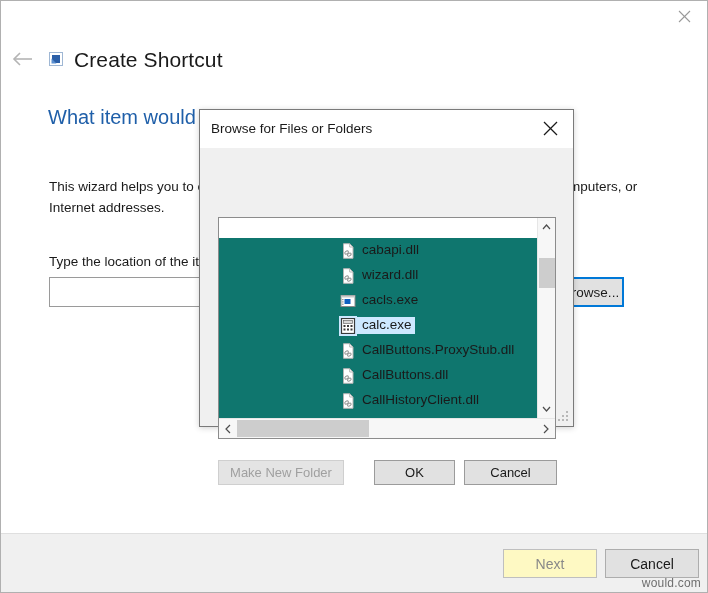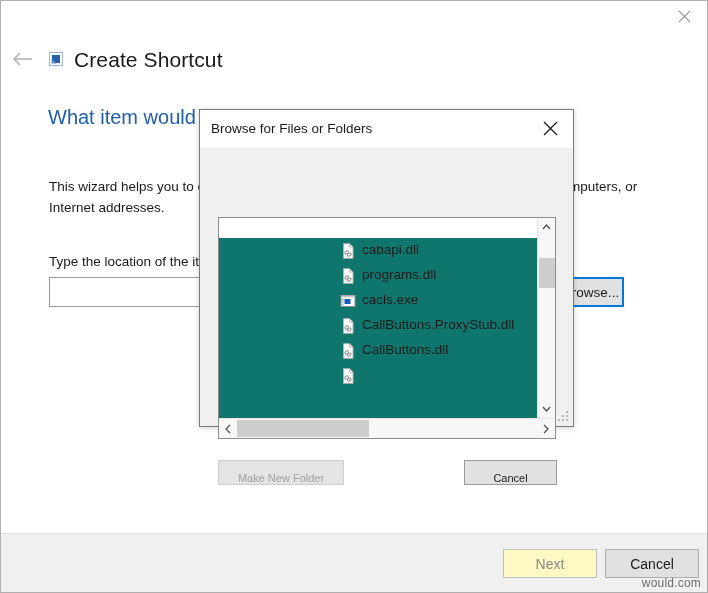--- a/index.html
+++ b/index.html
@@ -302,22 +302,22 @@
     position: absolute;
     left: 18px; top: 1px;
     width: 132px; height: 17px;
     background: #cdcdcd;
   }
 
   .dlg-btn {
     position: absolute;
     height: 25px;
     font-family: "Liberation Sans", sans-serif;
-    font-size: 11px;
-    display: flex; align-items: flex-end; justify-content: center;
+    font-size: 13px;
+    display: flex; align-items: center; justify-content: center;
     box-sizing: border-box;
     cursor: default;
   }
   #make-new-folder-button {
     left: 18px; top: 350px;
     width: 126px;
     background: #e4e4e4;
     border: 1px solid #cfcfcf;
     color: #a0a0a0;
   }
@@ -437,35 +437,50 @@
             <span class="ficon-box">
               <svg width="16" height="16" viewBox="0 0 16 16" aria-hidden="true">
                 <path d="M3.5 0.7 h6.2 L13 4 v11.3 H3.5 Z" fill="#ffffff" stroke="#b4b4b4" stroke-width="1"></path>
                 <path d="M9.7 0.7 V4 H13" fill="none" stroke="#b4b4b4" stroke-width="1"></path>
                 <g stroke="#8f8f8f" stroke-width="1" fill="none">
                   <ellipse cx="6.6" cy="9.5" rx="2" ry="1.3" transform="rotate(-35 6.6 9.5)"></ellipse>
                   <ellipse cx="9.3" cy="11.6" rx="2" ry="1.3" transform="rotate(-35 9.3 11.6)"></ellipse>
                 </g>
               </svg>
             </span>
-            <span class="fname">programs.dll</span>
+            <span class="fname">wizard.dll</span>
           </div>
           <div class="file-row">
             <span class="ficon-box">
               <svg width="16" height="16" viewBox="0 0 16 16" aria-hidden="true">
                 <rect x="1" y="2.5" width="14" height="11" fill="#ffffff" stroke="#8a8a8a" stroke-width="1"></rect>
                 <rect x="1" y="2.5" width="14" height="2" fill="#c9c9c9"></rect>
                 <rect x="4.5" y="6" width="6" height="5" fill="#1060c0"></rect>
                 <rect x="2" y="6" width="1.6" height="1.2" fill="#9a9a9a"></rect>
                 <rect x="2" y="8.3" width="1.6" height="1.2" fill="#9a9a9a"></rect>
                 <rect x="2" y="10.6" width="1.6" height="1.2" fill="#9a9a9a"></rect>
               </svg>
             </span>
             <span class="fname">cacls.exe</span>
           </div>
+          <div class="file-row selected">
+            <span class="ficon-box">
+              <svg width="16" height="16" viewBox="0 0 16 16" aria-hidden="true">
+                <rect x="1.5" y="0.5" width="13" height="15" fill="#ffffff" stroke="#3a3a3a" stroke-width="1.2"></rect>
+                <rect x="3.5" y="2.5" width="9" height="3" fill="#d8d8d8" stroke="#6a6a6a" stroke-width="0.7"></rect>
+                <rect x="3.5" y="7" width="2" height="2" fill="#3a3a3a"></rect>
+                <rect x="7" y="7" width="2" height="2" fill="#3a3a3a"></rect>
+                <rect x="10.5" y="7" width="2" height="2" fill="#3a3a3a"></rect>
+                <rect x="3.5" y="10.5" width="2" height="2" fill="#3a3a3a"></rect>
+                <rect x="7" y="10.5" width="2" height="2" fill="#3a3a3a"></rect>
+                <rect x="10.5" y="10.5" width="2" height="2" fill="#3a3a3a"></rect>
+              </svg>
+            </span>
+            <span class="fname">calc.exe</span>
+          </div>
           <div class="file-row">
             <span class="ficon-box">
               <svg width="16" height="16" viewBox="0 0 16 16" aria-hidden="true">
                 <path d="M3.5 0.7 h6.2 L13 4 v11.3 H3.5 Z" fill="#ffffff" stroke="#b4b4b4" stroke-width="1"></path>
                 <path d="M9.7 0.7 V4 H13" fill="none" stroke="#b4b4b4" stroke-width="1"></path>
                 <g stroke="#8f8f8f" stroke-width="1" fill="none">
                   <ellipse cx="6.6" cy="9.5" rx="2" ry="1.3" transform="rotate(-35 6.6 9.5)"></ellipse>
                   <ellipse cx="9.3" cy="11.6" rx="2" ry="1.3" transform="rotate(-35 9.3 11.6)"></ellipse>
                 </g>
               </svg>
@@ -489,20 +504,21 @@
             <span class="ficon-box">
               <svg width="16" height="16" viewBox="0 0 16 16" aria-hidden="true">
                 <path d="M3.5 0.7 h6.2 L13 4 v11.3 H3.5 Z" fill="#ffffff" stroke="#b4b4b4" stroke-width="1"></path>
                 <path d="M9.7 0.7 V4 H13" fill="none" stroke="#b4b4b4" stroke-width="1"></path>
                 <g stroke="#8f8f8f" stroke-width="1" fill="none">
                   <ellipse cx="6.6" cy="9.5" rx="2" ry="1.3" transform="rotate(-35 6.6 9.5)"></ellipse>
                   <ellipse cx="9.3" cy="11.6" rx="2" ry="1.3" transform="rotate(-35 9.3 11.6)"></ellipse>
                 </g>
               </svg>
             </span>
+            <span class="fname">CallHistoryClient.dll</span>
           </div>
         </div>
 
       <div class="vscroll">
         <div class="arrow up">
           <svg width="9" height="6" viewBox="0 0 9 6" aria-hidden="true">
             <polyline points="1,5 4.5,1 8,5" fill="none" stroke="#4d4d4d" stroke-width="1.2"></polyline>
           </svg>
         </div>
         <div class="thumb"></div>
@@ -524,20 +540,23 @@
           <svg width="6" height="10" viewBox="0 0 6 10" aria-hidden="true">
             <polyline points="1,1 5,5 1,9" fill="none" stroke="#4d4d4d" stroke-width="1.2"></polyline>
           </svg>
         </div>
       </div>
     </div>
 
     <div class="dlg-btn" id="make-new-folder-button" style="pointer-events: none;">
       <span>Make New Folder</span>
     </div>
+    <div class="dlg-btn" id="ok-button">
+      <span>OK</span>
+    </div>
     <div class="dlg-btn" id="cancel-button-dialog">
       <span>Cancel</span>
     </div>
 
     <div class="resize-grip">
       <i style="left:8px;top:0"></i>
       <i style="left:4px;top:4px"></i>
         <i style="left:8px;top:4px"></i>
       <i style="left:0px;top:8px"></i>
         <i style="left:4px;top:8px"></i>

